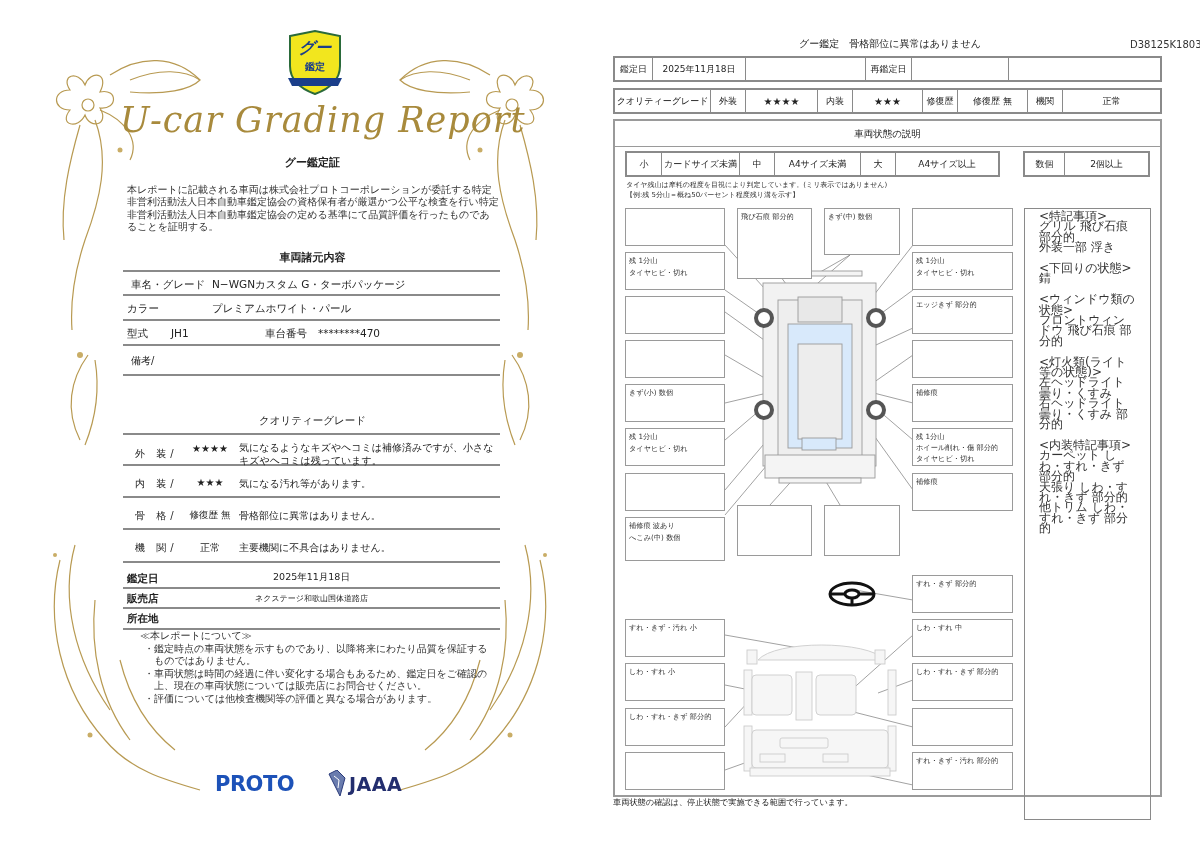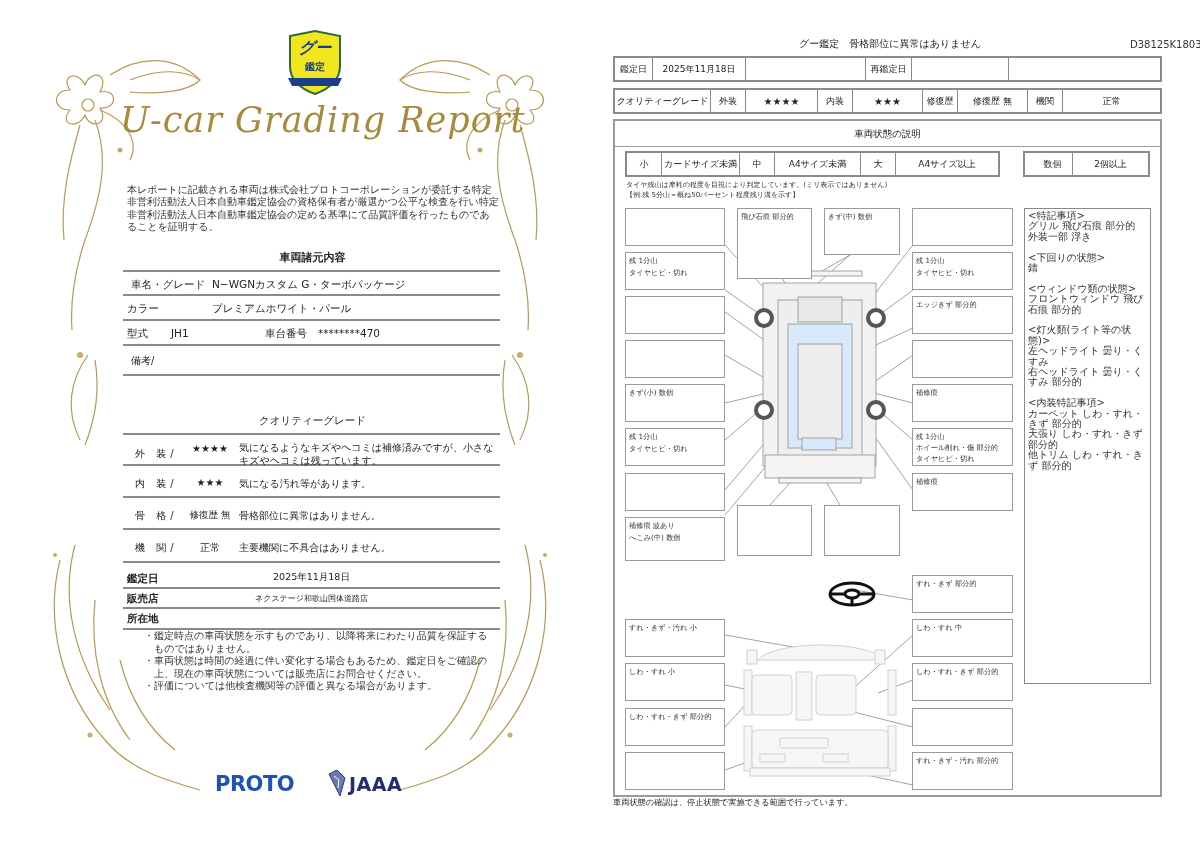--- a/index.html
+++ b/index.html
@@ -35,21 +35,21 @@
   #right { position: absolute; left: 600px; top: 0; width: 600px; height: 848px; font-size: 9px; color: #222; }
   .sheet-title { position: absolute; left: 150px; top: 37px; width: 280px; text-align: center; font-size: 10px; }
   .sheet-id { position: absolute; left: 484px; top: 39px; font-size: 10px; color: #333; margin-left: 46px; }
   .tbl { position: absolute; display: flex; border: 2px solid #8a8a8a; border-width: 2px; }
   .tbl > div { border-right: 1px solid #8a8a8a; display: flex; align-items: center; justify-content: center; font-size: 9px; white-space: nowrap; }
   .tbl > div:last-child { border-right: none; }
   .frame { position: absolute; left: 13px; top: 119px; width: 549px; height: 678px; border: 2px solid #9a9a9a; }
   .frame-head { position: absolute; left: 0; top: 0; width: 100%; height: 26px; border-bottom: 1px solid #9a9a9a; text-align: center; line-height: 25px; font-size: 9.5px; }
   .note-line { position: absolute; left: 26px; font-size: 7px; color: #333; white-space: nowrap; }
   .cbox { position: absolute; border: 1px solid #9a9a9a; font-size: 7.2px; line-height: 12px; padding: 2px 3px; background: #fff; color: #333; white-space: nowrap; }
-  .remarks { position: absolute; left: 424px; top: 208px; width: 127px; height: 476px; border: 1px solid #8a8a8a; font-size: 10px; line-height: 10.4px; padding: 2px 3px; color: #333; }
+  .remarks { position: absolute; left: 424px; top: 208px; width: 127px; height: 612px; border: 1px solid #8a8a8a; font-size: 12px; line-height: 10.4px; padding: 2px 14px; color: #333; }
   .remarks .sec { margin-bottom: 10.4px; }
   .footer-note { position: absolute; left: 13px; top: 797px; font-size: 8.2px; color: #222; }
   svg.diag { position: absolute; left: 0; top: 0; width: 600px; height: 848px; pointer-events: none; }
 </style>
 </head>
 <body>
 
 <div id="left">
 
   <svg class="ornament" width="600" height="848" viewBox="0 0 600 848" style="left:0;top:0;">
@@ -100,20 +100,21 @@
 
   <svg class="badge" viewBox="0 0 58 66">
     <path d="M4,6 L29,1 L54,6 L54,36 C54,52 40,60 29,64 C18,60 4,52 4,36 Z" fill="#f2e61e" stroke="#2a6a3a" stroke-width="2"></path>
     <path d="M2,48 L56,48 L52,56 L6,56 Z" fill="#1a3e8a"></path>
   </svg>
   <div style="position:absolute;left:296px;top:38px;width:38px;text-align:center;font-size:16px;font-weight:bold;font-style:italic;color:#1a3e8a;">グー</div>
   <div style="position:absolute;left:296px;top:60px;width:38px;text-align:center;font-size:10px;font-weight:bold;color:#1a3e8a;">鑑定</div>
 
   <div class="script-title">U-car Grading Report</div>
 
+  <div class="cert-heading" style="top:155px;">グー鑑定証</div>
   <div class="cert-body">本レポートに記載される車両は株式会社プロトコーポレーションが委託する特定非営利活動法人日本自動車鑑定協会の資格保有者が厳選かつ公平な検査を行い特定非営利活動法人日本自動車鑑定協会の定める基準にて品質評価を行ったものであることを証明する。</div>
 
   <div class="cert-heading" style="top:250px;">車両諸元内容</div>
 
   <div class="spec-table" style="top:270px;">
     <div class="spec-row top-border" style="height:26px;">
       <span style="left:8px;top:6px;">車名・グレード</span>
       <span style="left:89px;top:6px;">N−WGNカスタム G・ターボパッケージ</span>
     </div>
     <div class="spec-row" style="height:25px;">
@@ -164,20 +165,21 @@
     <div class="spec-row" style="height:20px;">
       <span style="left:4px;top:3px;font-weight:bold;">販売店</span>
       <span style="left:0;width:377px;text-align:center;top:4px;font-size:8px;">ネクステージ和歌山国体道路店</span>
     </div>
     <div class="spec-row" style="height:21px;">
       <span style="left:4px;top:3px;font-weight:bold;">所在地</span>
     </div>
   </div>
 
   <div class="notes">
+    <div>≪本レポートについて≫</div>
     <div class="bullet">・鑑定時点の車両状態を示すものであり、以降将来にわたり品質を保証するものではありません。</div>
     <div class="bullet">・車両状態は時間の経過に伴い変化する場合もあるため、鑑定日をご確認の上、現在の車両状態については販売店にお問合せください。</div>
     <div class="bullet">・評価については他検査機関等の評価と異なる場合があります。</div>
   </div>
 
   <div class="logos">
     <span class="proto">PROTO</span>
     <svg width="18" height="26" viewBox="0 0 18 26" style="position:absolute;left:113px;top:0;">
       <path d="M1,4 L9,0 L17,8 L12,26 Z" fill="#6a7cae" stroke="#2a3a7a" stroke-width="1"></path>
       <path d="M6,6 L11,10 L10,18" fill="none" stroke="#fff" stroke-width="1"></path>
@@ -217,21 +219,21 @@
 
   <div class="tbl" style="left:25px;top:151px;width:375px;height:26px;">
     <div style="width:35px;">小</div>
     <div style="width:78px;">カードサイズ未満</div>
     <div style="width:35px;">中</div>
     <div style="width:86px;">A4サイズ未満</div>
     <div style="width:35px;">大</div>
     <div style="flex:1;">A4サイズ以上</div>
   </div>
   <div class="tbl" style="left:423px;top:151px;width:127px;height:26px;">
-    <div style="width:40px;margin-left:8px;">数個</div>
+    <div style="width:40px;">数個</div>
     <div style="flex:1;">2個以上</div>
   </div>
   <div class="note-line" style="top:180px;">タイヤ残山は摩耗の程度を目視により判定しています。(ミリ表示ではありません)</div>
   <div class="note-line" style="top:190px;">【例:残 5分山＝概ね50パーセント程度残り溝を示す】</div>
 
   <svg class="diag" viewBox="0 0 600 848">
     <g stroke="#8a8a8a" stroke-width="0.8" fill="none">
 
       <line x1="125" y1="245" x2="175" y2="300"></line>
       <line x1="170" y1="262" x2="205" y2="310"></line>

